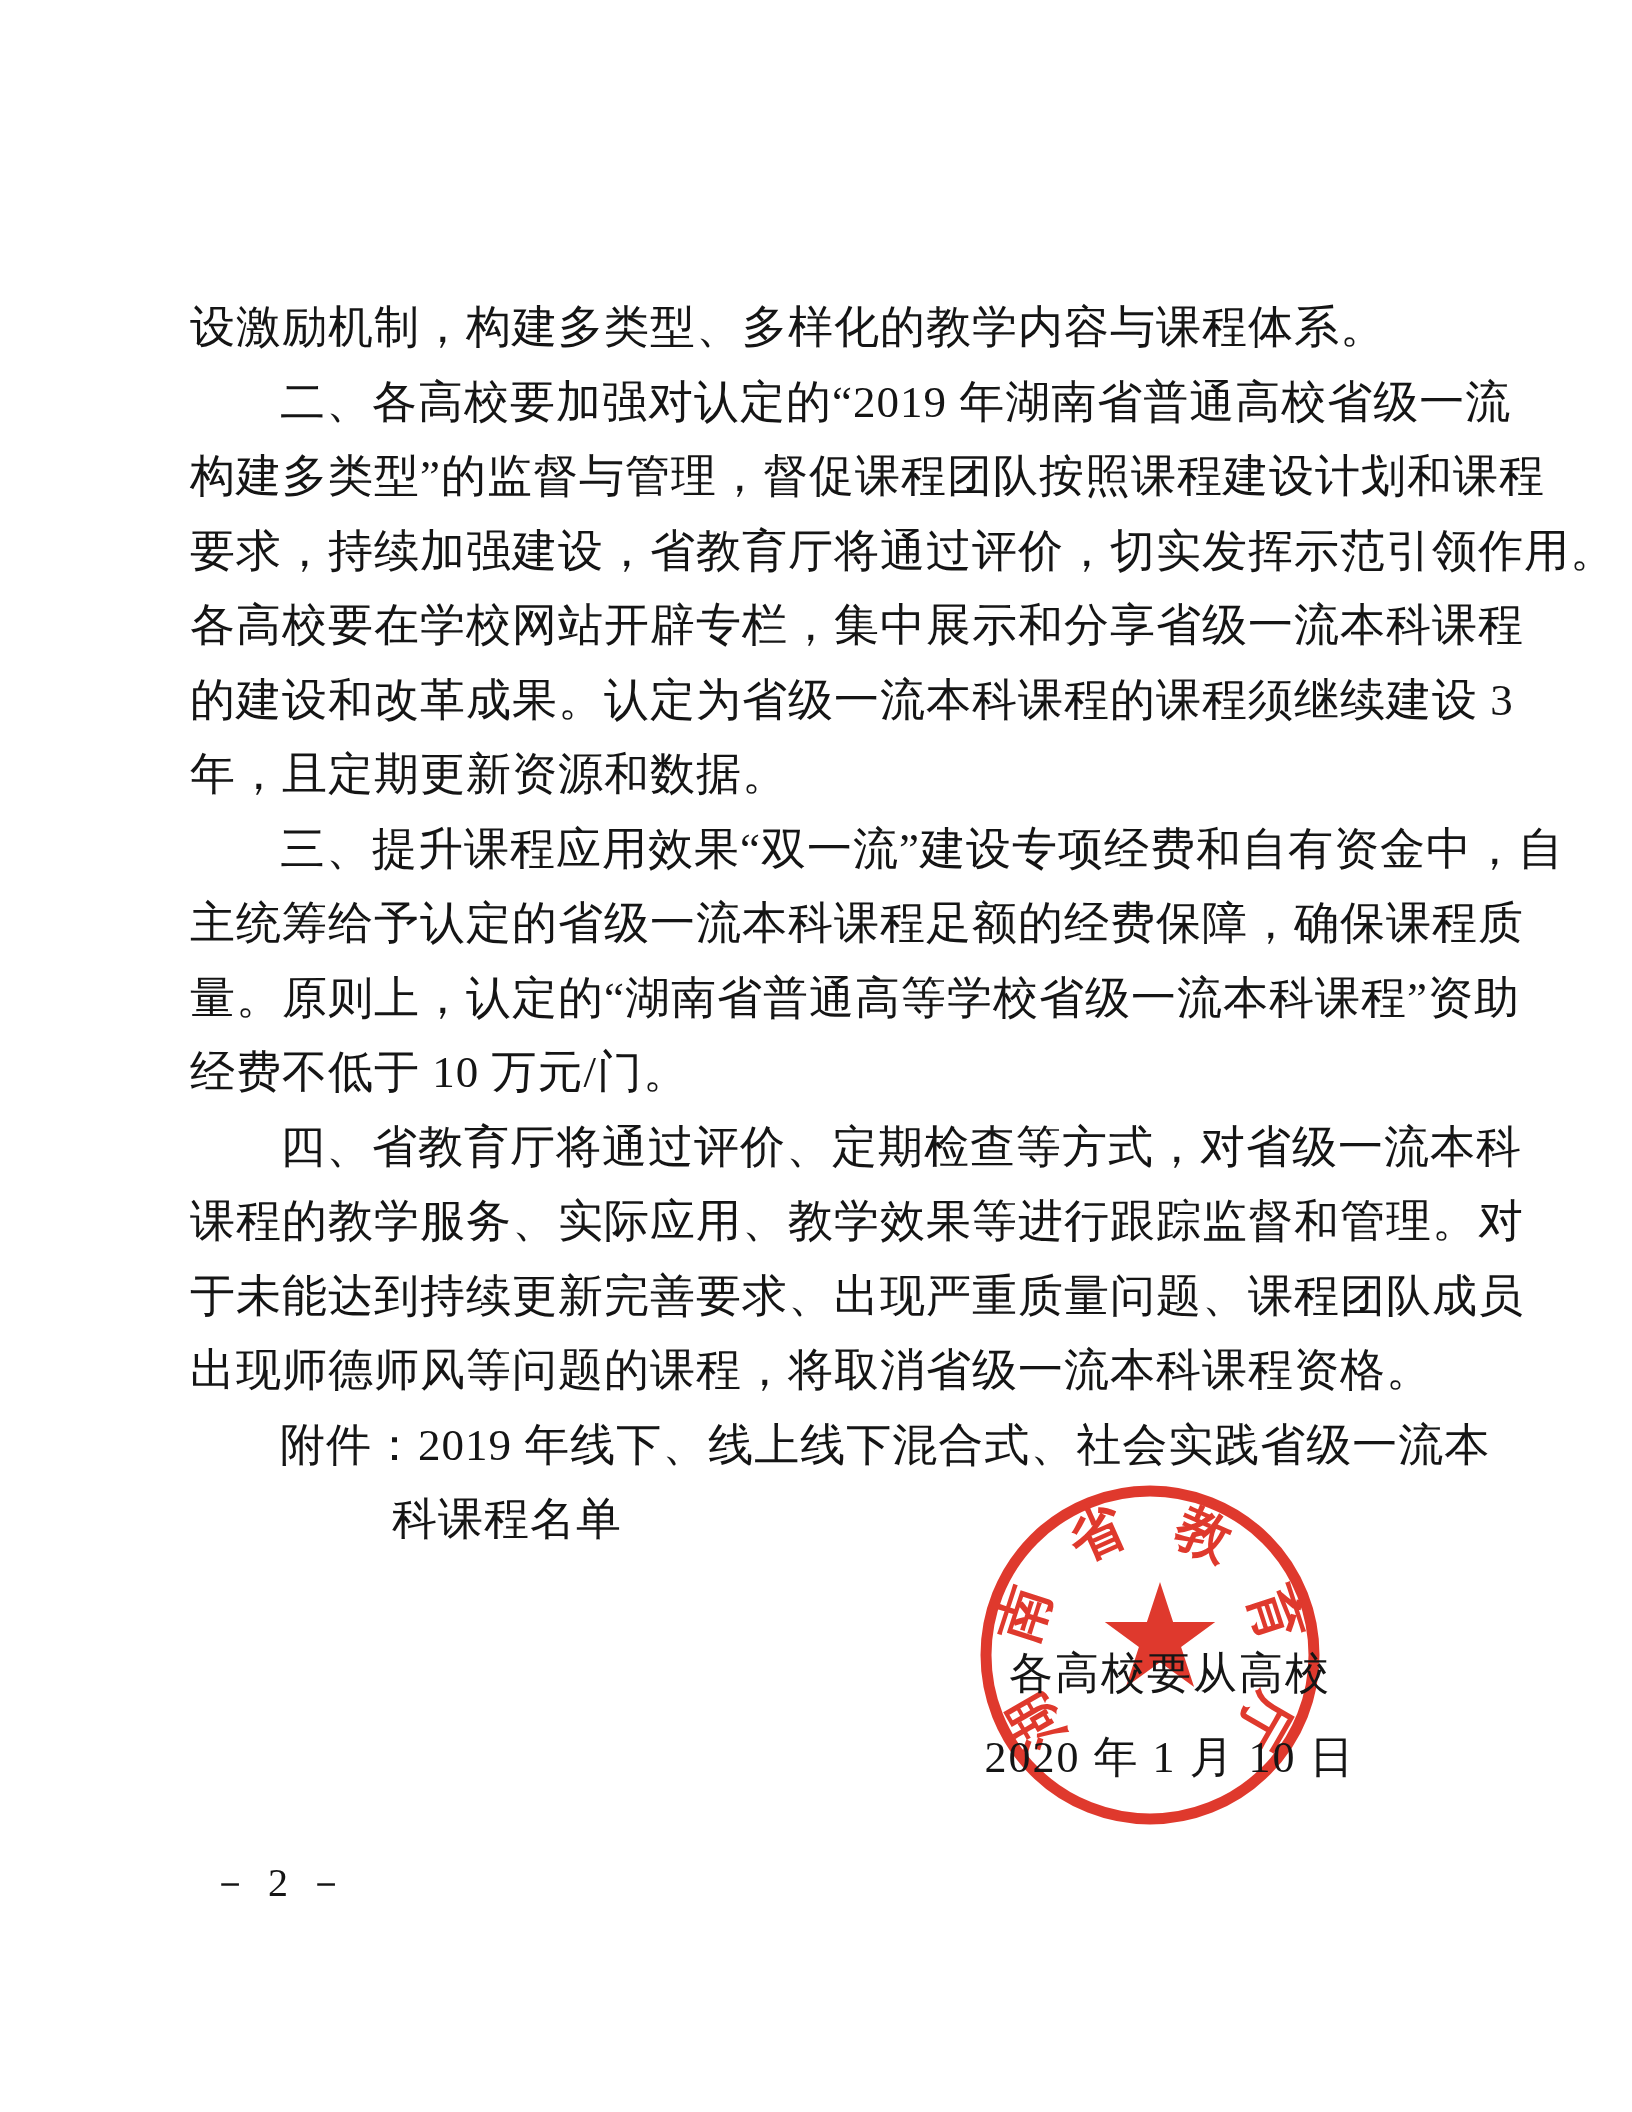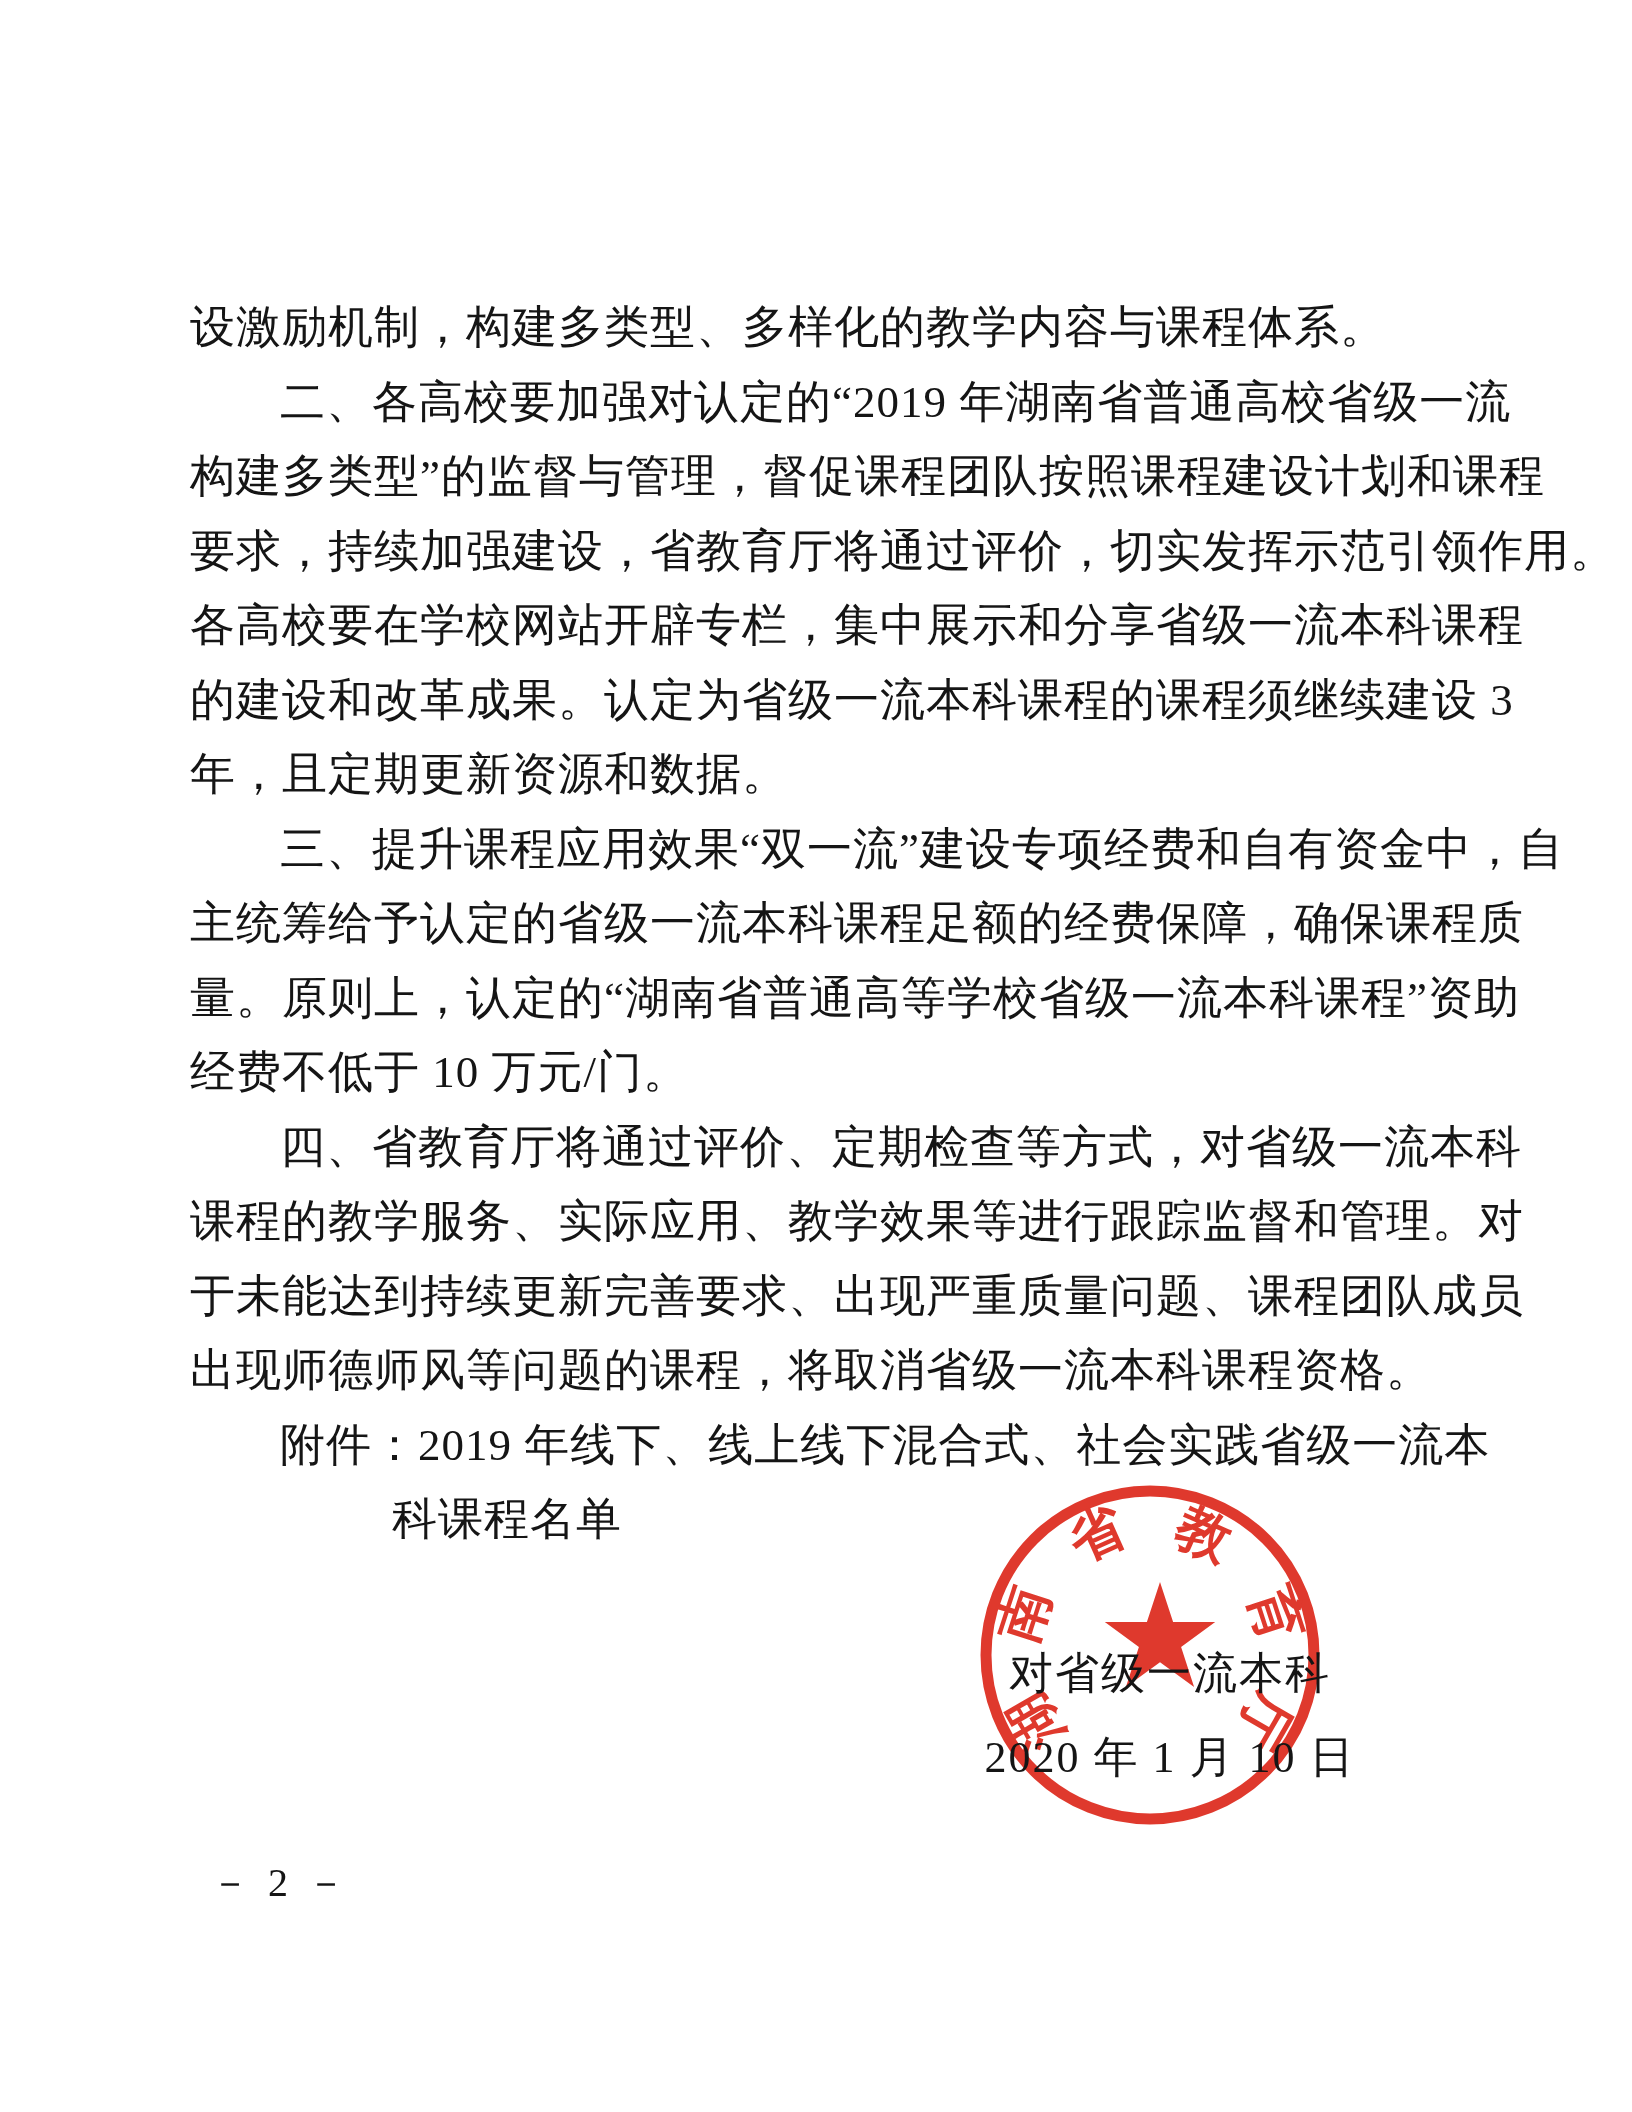--- a/index.html
+++ b/index.html
@@ -109,19 +109,19 @@
       <text x="172" y="58" transform="rotate(-120 172 172)">湖</text>
       <text x="172" y="58" transform="rotate(-72 172 172)">南</text>
       <text x="172" y="58" transform="rotate(-24 172 172)">省</text>
       <text x="172" y="58" transform="rotate(24 172 172)">教</text>
       <text x="172" y="58" transform="rotate(72 172 172)">育</text>
       <text x="172" y="58" transform="rotate(120 172 172)">厅</text>
     </svg>
   </div>
 
   <div class="signature">
-    <div class="sig-org">对省级一流本科</div>
+    <div class="sig-org">各高校要从高校</div>
     <div class="sig-date">2020 年 1 月 10 日</div>
   </div>
 
   <div class="page-number">－ 2 －</div>
 
 </div>
 
 </body></html>

